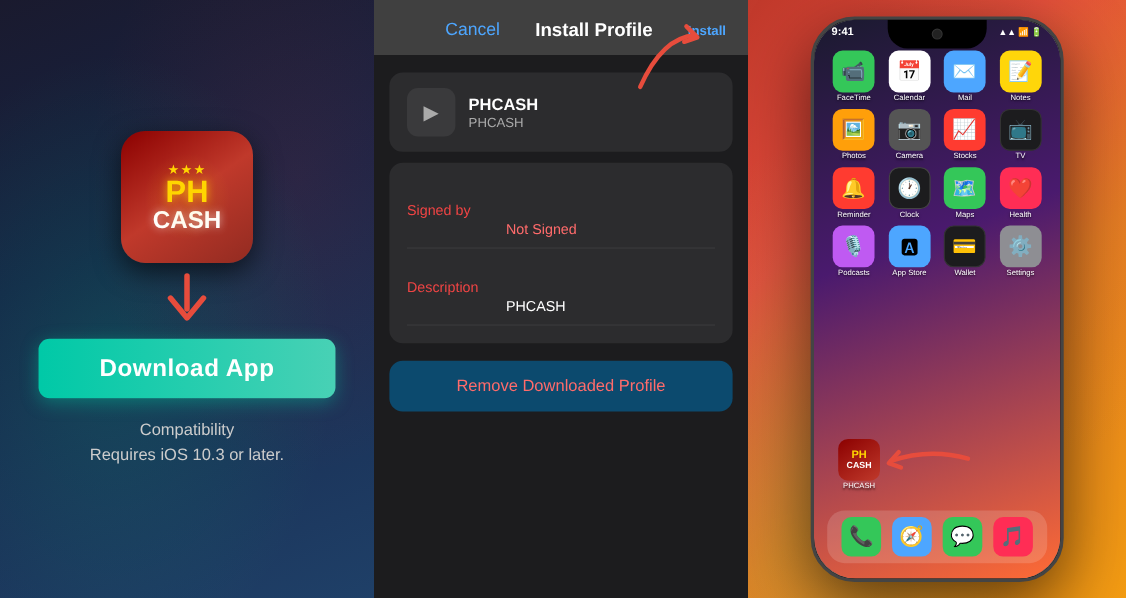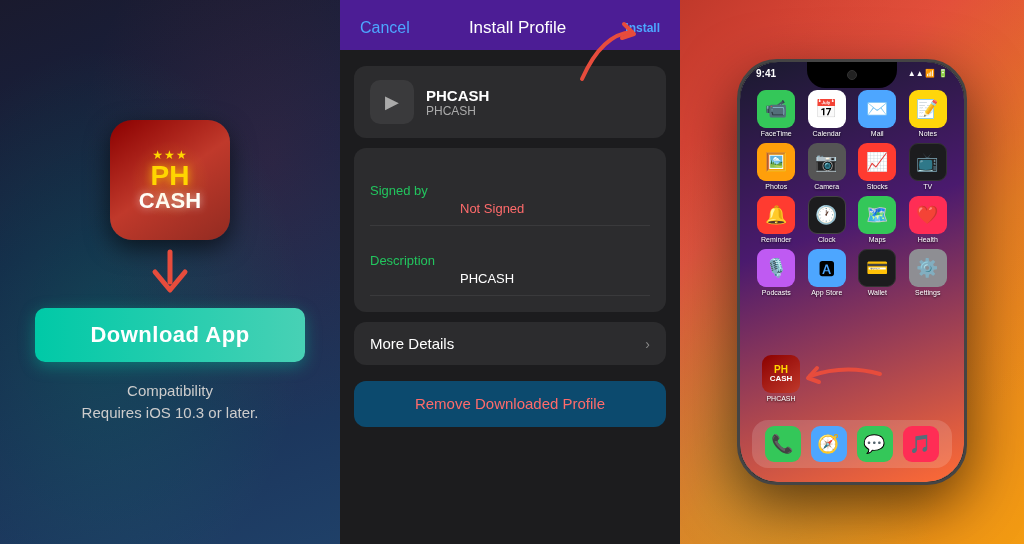--- a/index.html
+++ b/index.html
@@ -136,33 +136,34 @@
       height: 544px;
       background: #1c1c1e;
       display: flex;
       flex-direction: column;
       position: relative;
       flex-shrink: 0;
     }
     .install-topbar {
       display: flex;
       align-items: center;
-      justify-content: space-between;
+      justify-content: flex-end;
       padding: 18px 20px 12px;
-      background: #4c1d95;
+      background: #404040;
+      gap: 32px;
     }
     .install-cancel {
       color: #4da6ff;
       font-size: 16px;
       cursor: pointer;
     }
     .install-title {
       color: #fff;
       font-size: 17px;
-      font-weight: 400;
+      font-weight: 700;
     }
     .install-btn {
       color: #4da6ff;
       font-size: 12px;
       font-weight: 600;
       cursor: pointer;
     }
     .profile-card {
       background: #2c2c2e;
       margin: 16px 14px 0;
@@ -198,21 +199,21 @@
       border-radius: 12px;
       padding: 12px 16px;
     }
     .profile-row {
       display: flex;
       align-items: center;
       padding: 5px 0;
       font-size: 13px;
     }
     .profile-row-label {
-      color: #22c55e;
+      color: #ef4444;
       width: 90px;
       flex-shrink: 0;
     }
     .profile-row-value {
       color: #fff;
       margin-top: 36px;
     }
     .profile-row-value.not-signed {
       color: #ff6b6b;
     }
@@ -274,21 +275,21 @@
     }
     .panel-right::before {
       content: '';
       position: absolute;
       inset: 0;
       background: radial-gradient(ellipse at 20% 80%, rgba(100,200,100,0.2) 0%, transparent 50%),
                   radial-gradient(ellipse at 80% 20%, rgba(200,100,50,0.2) 0%, transparent 50%);
     }
     .iphone-frame {
       width: 230px;
-      height: 426px;
+      height: 514px;
       background: #000;
       border-radius: 40px;
       border: 3px solid #444;
       position: relative;
       overflow: hidden;
       box-shadow: 0 20px 60px rgba(0,0,0,0.6), inset 0 0 0 1px #666;
       z-index: 2;
     }
     .iphone-notch {
       position: absolute;
@@ -496,24 +497,20 @@
       <span class="profile-row-value not-signed">Not Signed</span>
     </div>
     <div class="divider"></div>
     <div class="profile-row">
       <span class="profile-row-label">Description</span>
       <span class="profile-row-value">PHCASH</span>
     </div>
     <div class="divider"></div>
   </div>
 
-  <div class="more-details-row">
-    <span class="more-details-label">More Details</span>
-    <span class="chevron">›</span>
-  </div>
 
   <div class="remove-profile-btn">
     <span class="remove-profile-text">Remove Downloaded Profile</span>
   </div>
 </div>
 
 <div class="panel-right">
   <div class="iphone-frame">
     <div class="iphone-screen"></div>
     <div class="iphone-notch">

